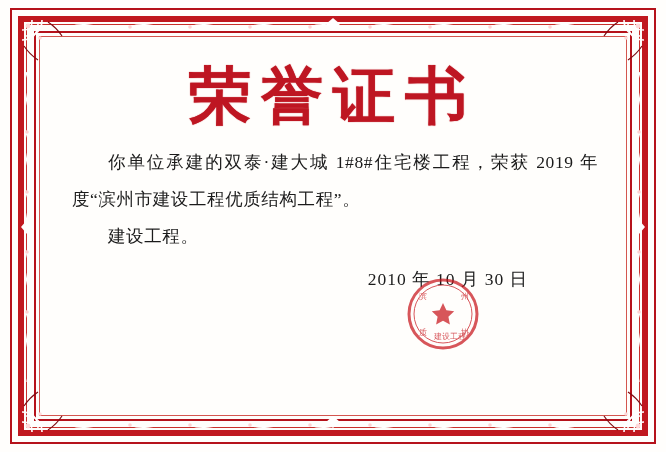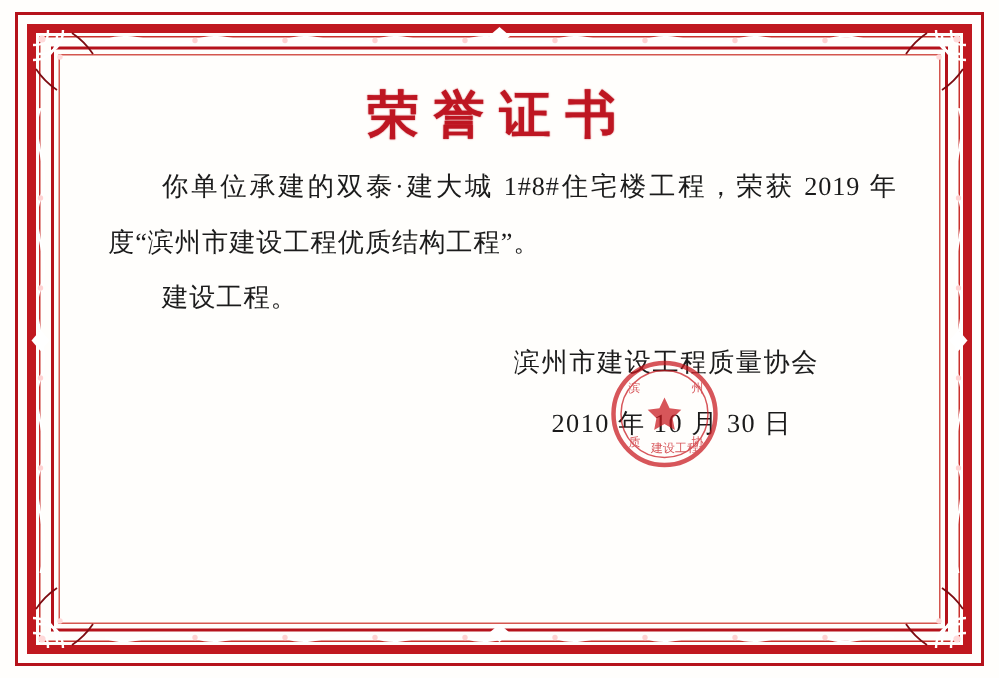--- a/index.html
+++ b/index.html
@@ -82,21 +82,21 @@
     top: 42px;
     width: 574px;
     height: 368px;
     box-sizing: border-box;
   }
   .title {
     text-align: center;
     color: #be1622;
     font-family: "Liberation Serif", serif;
     font-weight: bold;
-    font-size: 34px;
+    font-size: 62px;
     letter-spacing: 10px;
     margin-top: 12px;
     margin-bottom: 6px;
     text-shadow: 0 0 1px #be1622;
   }
   .body-text {
     color: #1b1b1b;
     font-size: 17.5px;
     line-height: 37px;
     padding: 0 22px 0 26px;
@@ -302,21 +302,20 @@
 
   <div class="content">
 
     <div class="title">荣誉证书</div>
 
     <div class="body-text">
       <div class="para">你单位承建的双泰·建大城 1#8#住宅楼工程，荣获 2019 年度“滨州市建设工程优质结构工程”。</div>
       <div class="para2">建设工程。</div>
 
       <div class="signature-block">
-        <div class="sig-org">滨州市建设工程质量协会</div>
         <div class="sig-date">2010 年 10 月 30 日</div>
 
         <div class="seal">
           <svg width="74" height="74" viewBox="0 0 74 74">
             <circle cx="37" cy="37" r="34" fill="none" stroke="#c8161d" stroke-width="3"></circle>
             <circle cx="37" cy="37" r="29" fill="none" stroke="#c8161d" stroke-width="1"></circle>
             <path d="M37 26 l3.4 7.2 7.8 1 -5.8 5.6 1.5 7.8 -6.9 -3.9 -6.9 3.9 1.5 -7.8 -5.8 -5.6 7.8 -1 z" fill="#c8161d"></path>
             <g fill="#c8161d" font-family="Liberation Serif, serif" font-size="8">
               <text x="13" y="22">滨</text>
               <text x="55" y="22">州</text>

